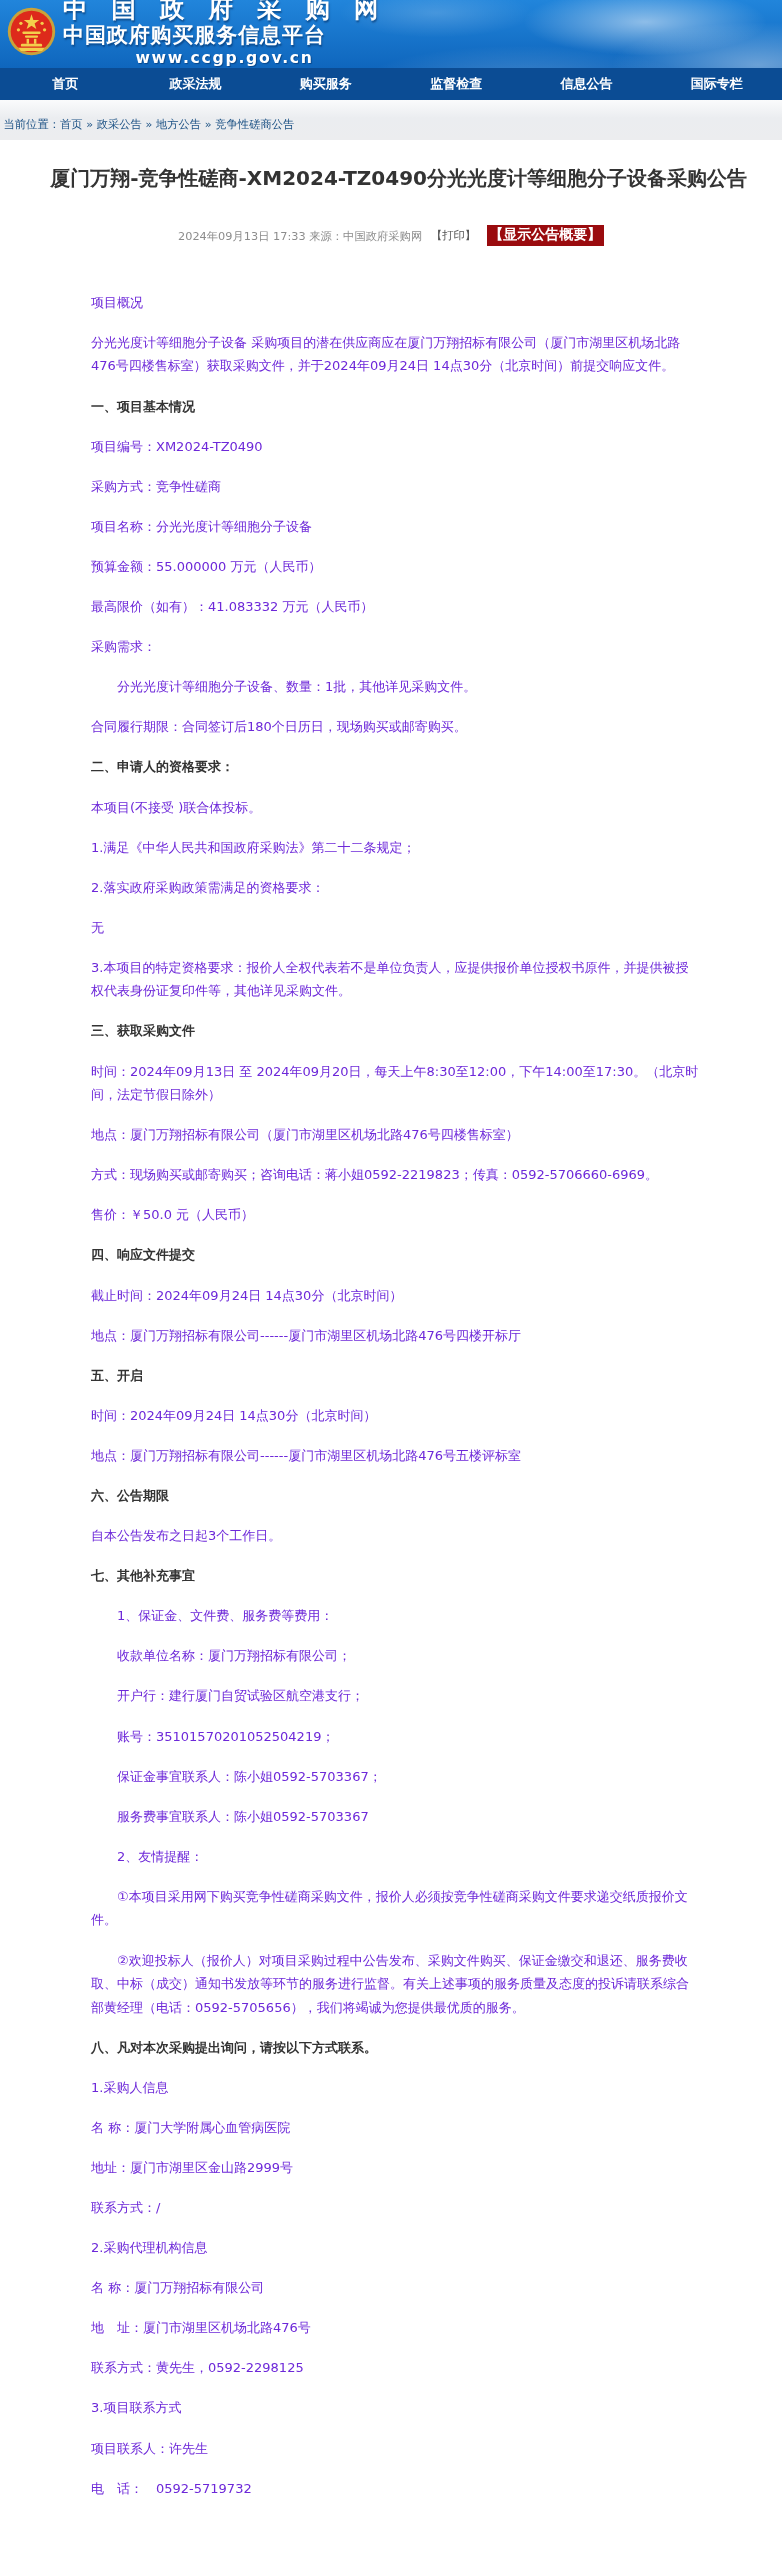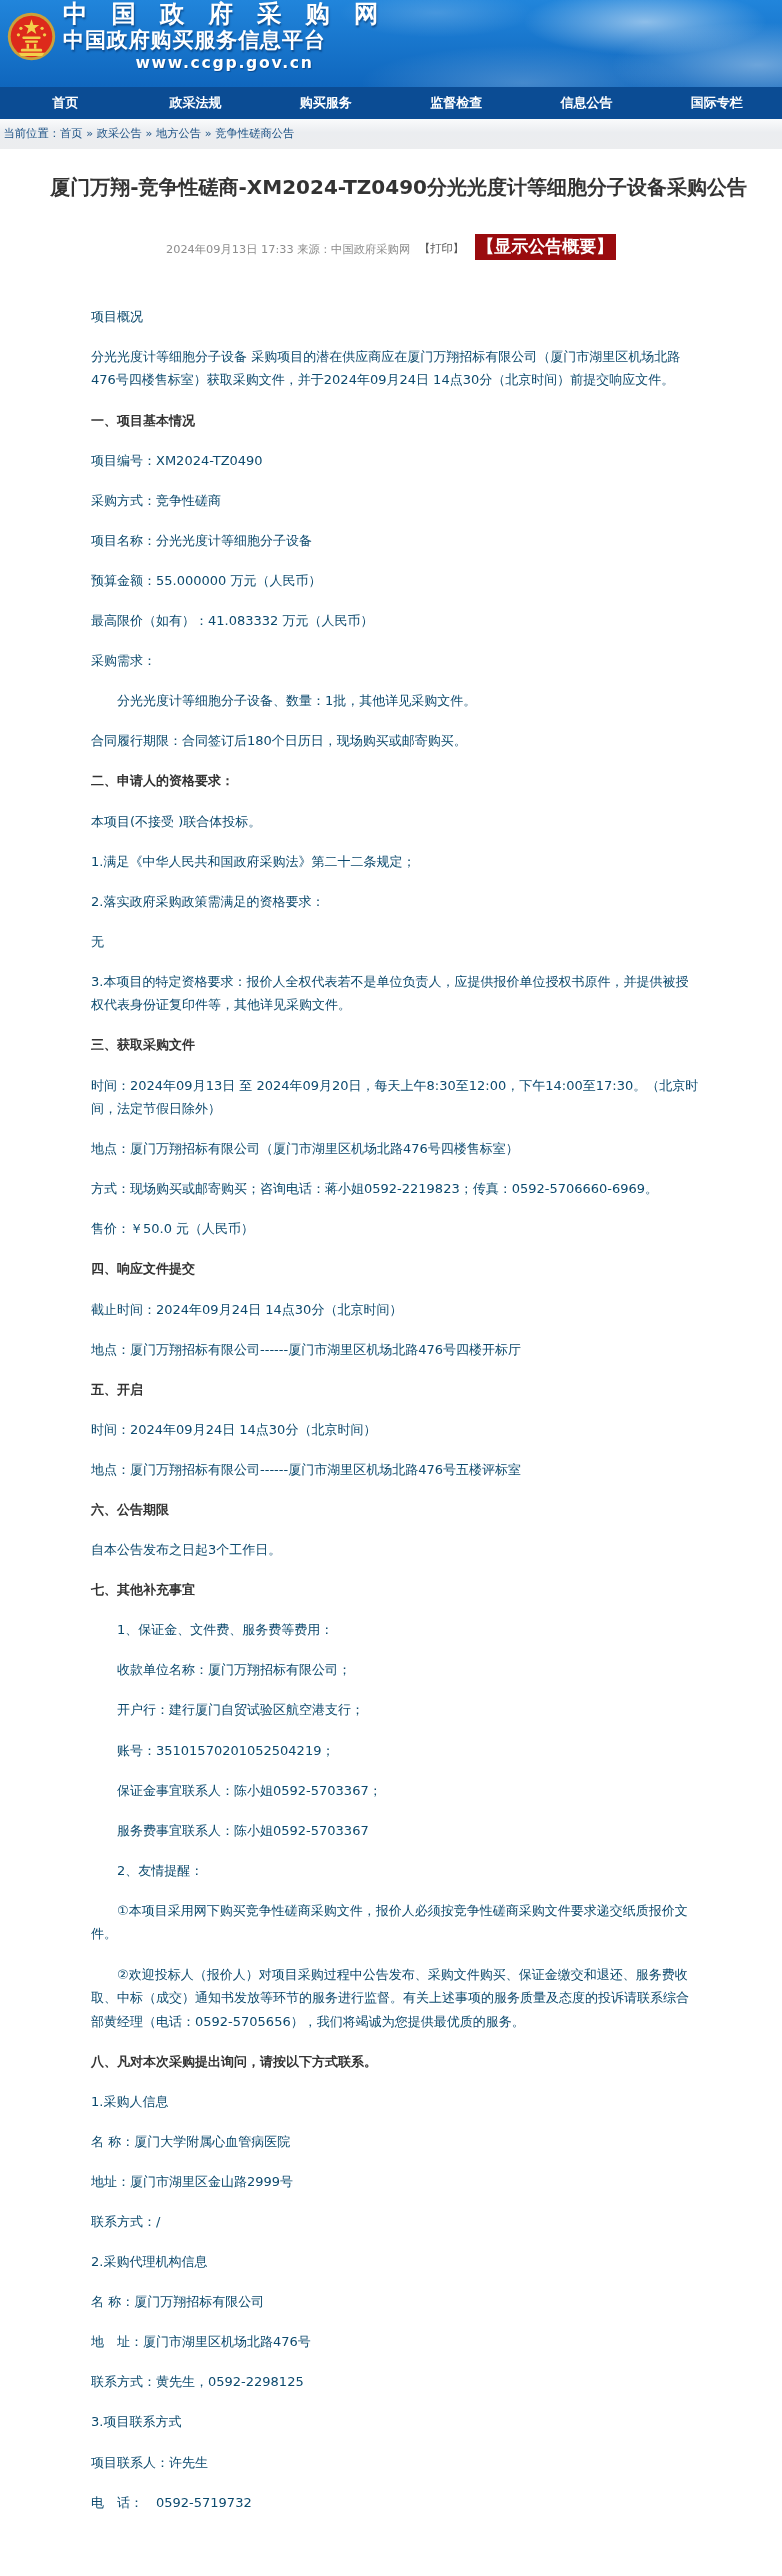--- a/index.html
+++ b/index.html
@@ -3,23 +3,23 @@
 <meta charset="utf-8">
 <style>
   html,body { margin:0; padding:0; }
   body {
     width:782px;
     background:#ffffff;
     font-family:"DejaVu Sans","Liberation Sans",sans-serif;
   }
   
   .header {
-    height:87px;
+    height:68px;
     display:flex;
-    align-items:flex-start;
+    align-items:flex-end;
     overflow:hidden;
     background:
       radial-gradient(ellipse 174px 48px at 645px 22px, rgba(255,255,255,.50), rgba(255,255,255,0) 70%),
       radial-gradient(ellipse 209px 61px at 758px 65px, rgba(255,255,255,.38), rgba(255,255,255,0) 70%),
       radial-gradient(ellipse 226px 52px at 523px 83px, rgba(255,255,255,.22), rgba(255,255,255,0) 72%),
       radial-gradient(ellipse 139px 35px at 436px 13px, rgba(255,255,255,.18), rgba(255,255,255,0) 70%),
       linear-gradient(180deg,#2185db 0%, #0f66bd 100%);
   }
   .logo-wrap { display:flex; align-items:center; padding-left:7px; }
   .emblem { width:49px; height:49px; flex:0 0 auto; margin-right:7px; }
@@ -37,42 +37,42 @@
     text-align:center; text-shadow:0.9px 0.9px 0.9px rgba(0,40,90,.5);
   }
   
   .nav { height:32px; background:#0b4c94; display:flex; }
   .nav-item {
     flex:1; display:flex; align-items:center; justify-content:center;
     color:#fff; font-size:13px; font-weight:bold; text-decoration:none; cursor:pointer;
   }
   
   .crumb-strip {
-    height:30px; box-sizing:border-box;
+    height:40px; box-sizing:border-box;
     background:linear-gradient(180deg,#fafbfc 0%, #ebedf0 45%, #ecedef 100%);
     display:flex; align-items:flex-end;
     padding:0 0 7.8px 3.5px;
   }
   .breadcrumb { font-size:11.3px; color:#1d5285; }
   .crumb-link { color:#1d5285; text-decoration:none; cursor:pointer; }
   .crumb-sep { color:#1d5285; }
   
   .main { background:#fff; }
   .article-title {
     text-align:right; font-size:20px; font-weight:bold; color:#333;
     margin:23.5px 35px 0; line-height:28px;
   }
   .article-meta { text-align:center; margin-top:33px; font-size:11.3px; color:#8c8c8c; }
   .meta-print { color:#555; margin-left:5.2px; cursor:pointer; }
   .meta-badge {
     display:inline-block; background:#9a0b0e; color:#fff; font-weight:bold;
-    padding:1.7px 2.6px; margin-left:7px; font-size:17px; cursor:pointer;
+    padding:1.7px 2.6px; margin-left:7px; font-size:14px; cursor:pointer;
   }
   .article-body { margin:45px 82px 0 91px; padding-bottom:63px; }
-  .para { font-size:13px; line-height:23.5px; color:#0c4a6e; margin:0 0 16.6px; }
+  .para { font-size:13px; line-height:23.5px; color:#6d28d9; margin:0 0 16.6px; }
   .para.bold { font-weight:bold; color:#333; }
   .para.indent { text-indent:2em; }
 </style>
 </head>
 <body>
 
 <div class="header">
   <div class="logo-wrap">
     <svg class="emblem" viewBox="0 0 60 60">
       <circle cx="30" cy="30" r="29" fill="#caa23a"></circle>

